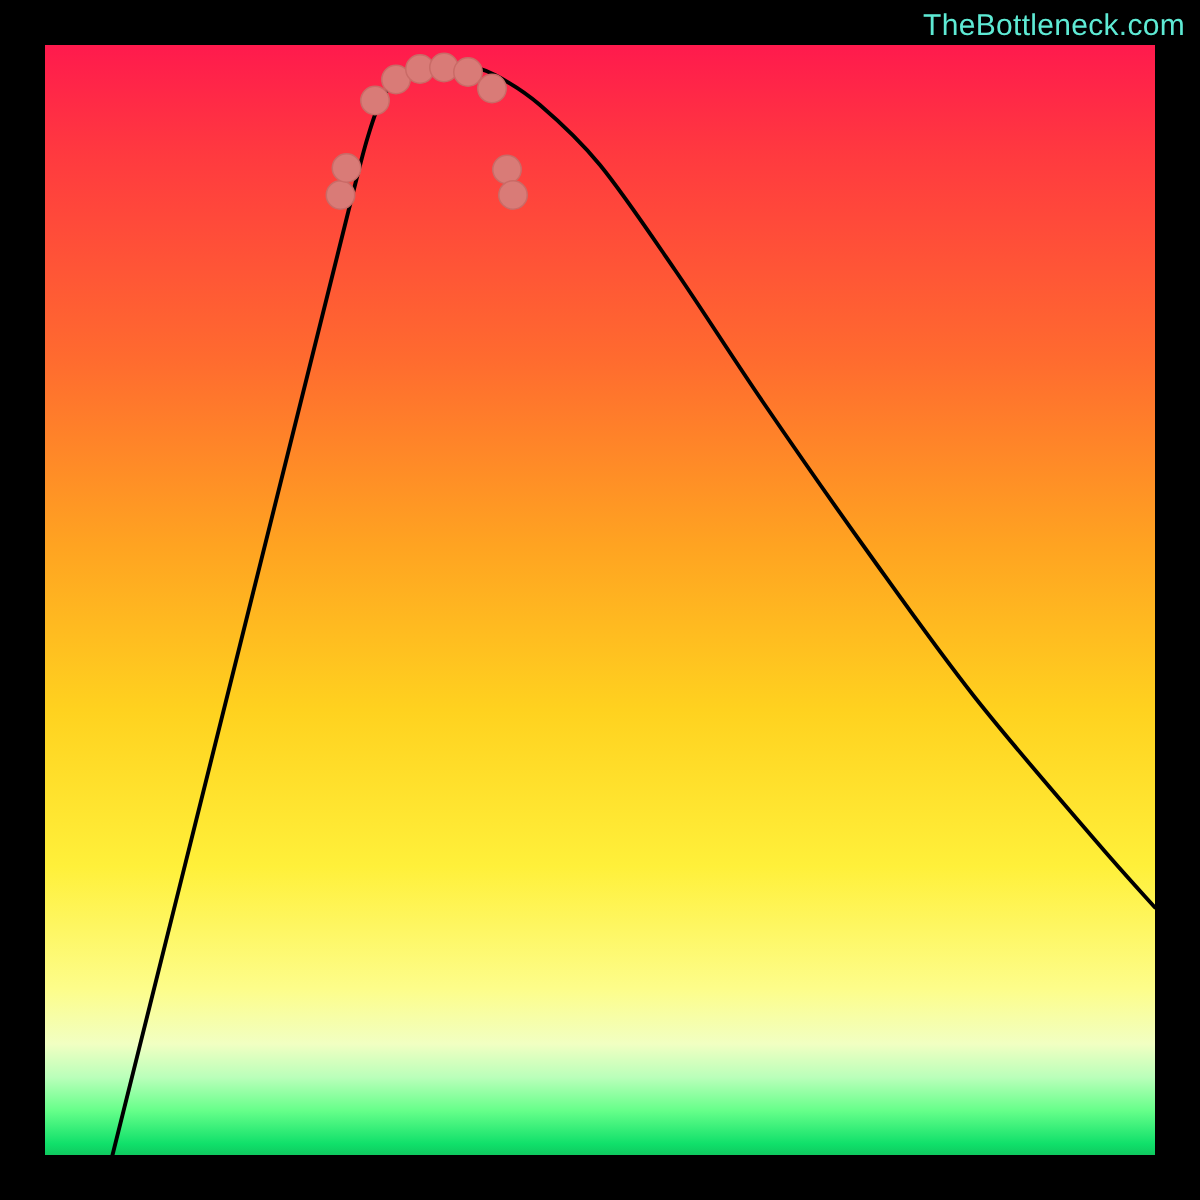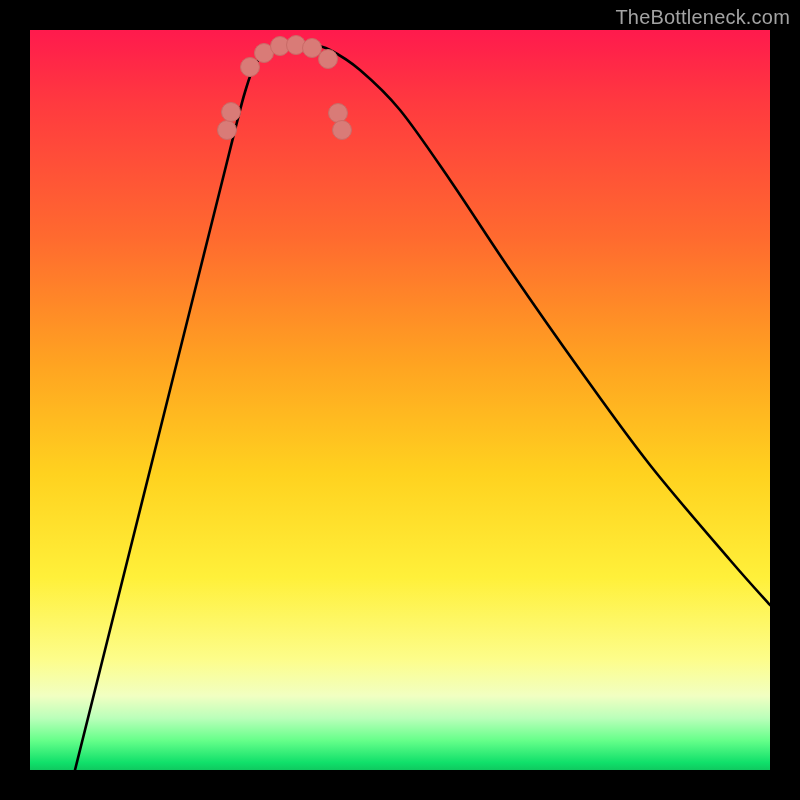--- a/index.html
+++ b/index.html
@@ -43,21 +43,21 @@
     position: absolute;
     inset: 0;
     width: 100%;
     height: 100%;
     overflow: visible;
   }
   .watermark {
     position: absolute;
     top: 6px;
     right: 10px;
-    color: #a3a3a3;
+    color: #5eead4;
     font-size: 20px;
     letter-spacing: 0.2px;
     font-weight: 500;
     user-select: none;
   }
 </style>
 </head>
 <body>
 
 <div class="frame">

